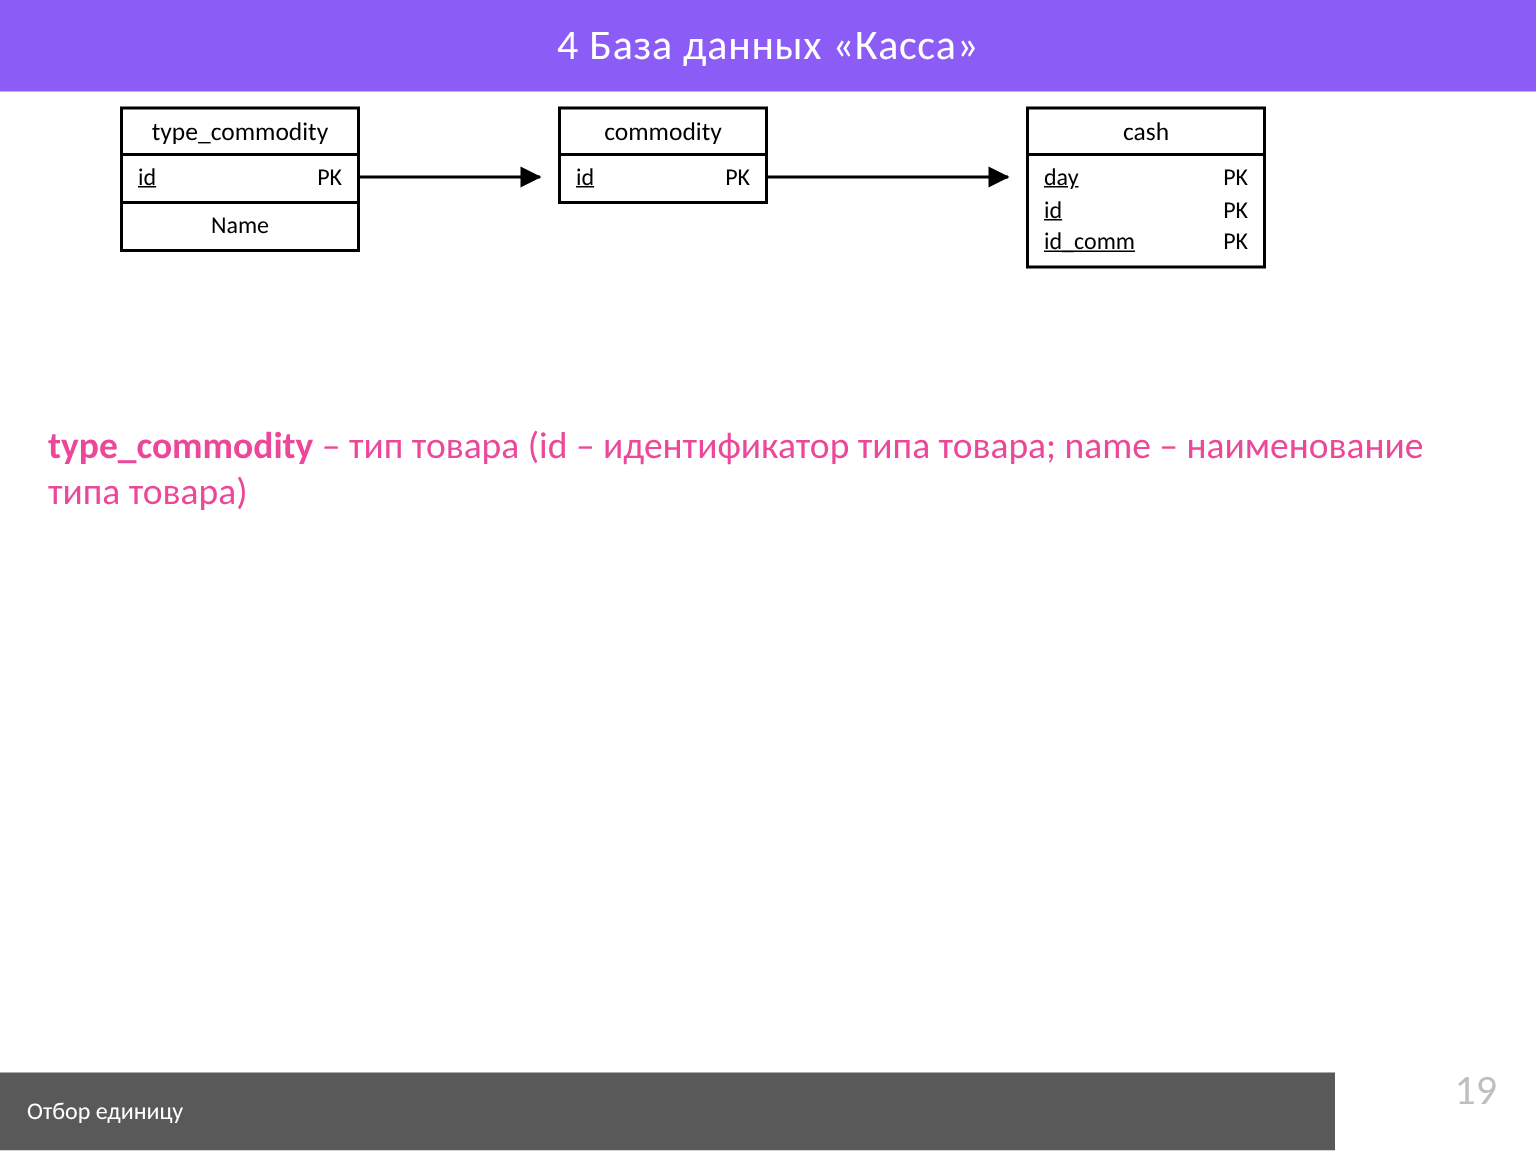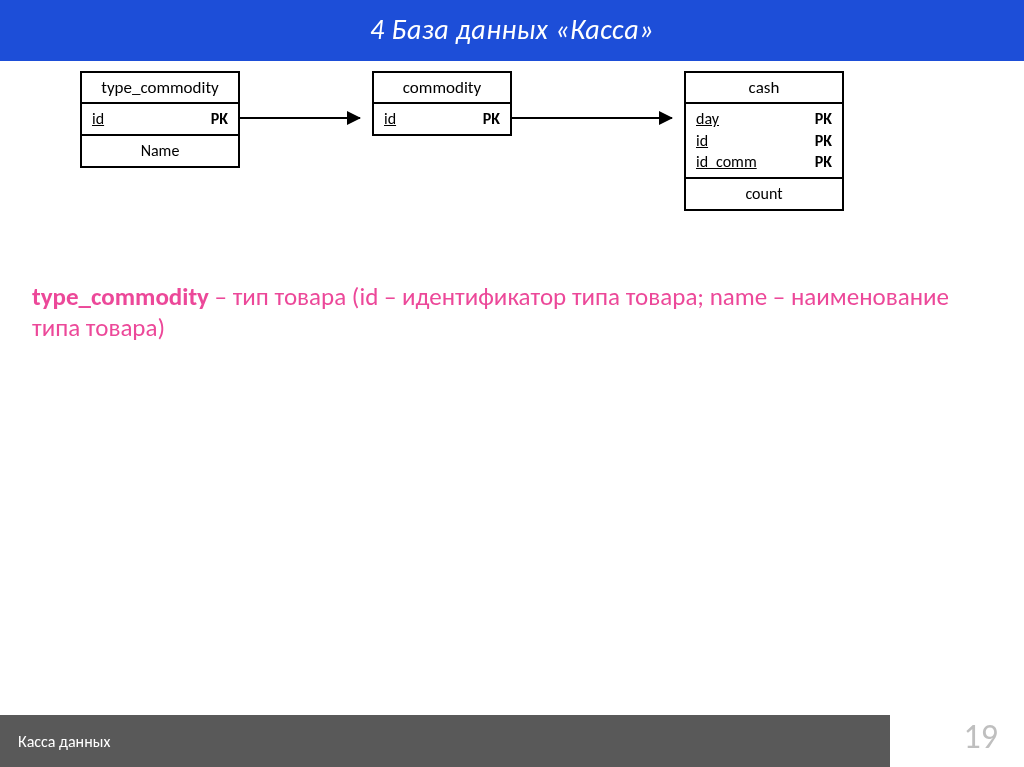--- a/index.html
+++ b/index.html
@@ -5,28 +5,27 @@
   * { box-sizing: border-box; margin: 0; padding: 0; }
   body {
     font-family: Calibri, Arial, sans-serif;
     background: #fff;
     width: 1024px;
     height: 767px;
     overflow: hidden;
     position: relative;
   }
   .title-bar {
-    background: #1d4ed8;
+    background: #8b5cf6;
     color: #fff;
     font-size: 28px;
     font-weight: 400;
     text-align: center;
     padding: 12px 0 14px 0;
     letter-spacing: 0.5px;
-    font-style: italic;
   }
   .diagram-area {
     position: relative;
     height: 180px;
     margin: 10px 40px 0 40px;
   }
   .er-table {
     position: absolute;
     border: 2px solid #000;
     background: #fff;
@@ -43,21 +42,21 @@
     padding: 4px 10px;
   }
   .er-section:last-child { border-bottom: none; }
   .er-row {
     display: flex;
     justify-content: space-between;
     gap: 16px;
     line-height: 1.35;
   }
   .pk-field { text-decoration: underline; }
-  .pk-label { font-weight: 700; }
+  .pk-label { font-weight: 400; }
   .er-attr { text-align: center; line-height: 1.4; }
 
   .arrow {
     position: absolute;
     height: 2px;
     background: #000;
   }
   .arrow::after {
     content: "";
     position: absolute;
@@ -92,22 +91,22 @@
     background: #595959;
     color: #fff;
     font-size: 16px;
     display: flex;
     align-items: center;
     padding-left: 18px;
   }
   .footer-page {
     position: absolute;
     right: 26px;
-    bottom: 10px;
-    font-size: 34px;
+    bottom: 23px;
+    font-size: 28px;
     color: #bfbfbf;
     font-weight: 400;
   }
 </style>
 </head>
 <body>
 
 <div class="title-bar">4  База данных «Касса»</div>
 
 <div class="diagram-area">
@@ -146,27 +145,26 @@
       </div>
       <div class="er-row">
         <span class="pk-field">id</span>
         <span class="pk-label">PK</span>
       </div>
       <div class="er-row">
         <span class="pk-field">id_comm</span>
         <span class="pk-label">PK</span>
       </div>
     </div>
-    <div class="er-section er-attr">count</div>
   </div>
 
 </div>
 
 <div class="content-text">
   <p>
     <b>type_commodity</b><span> – тип товара (id – идентификатор типа товара; name – наименование типа товара)</span>
   </p>
 </div>
 
 <div class="footer">
-  <div class="footer-left">Касса данных</div>
+  <div class="footer-left">Отбор единицу</div>
   <div class="footer-page">19</div>
 </div>
 
 </body></html>

